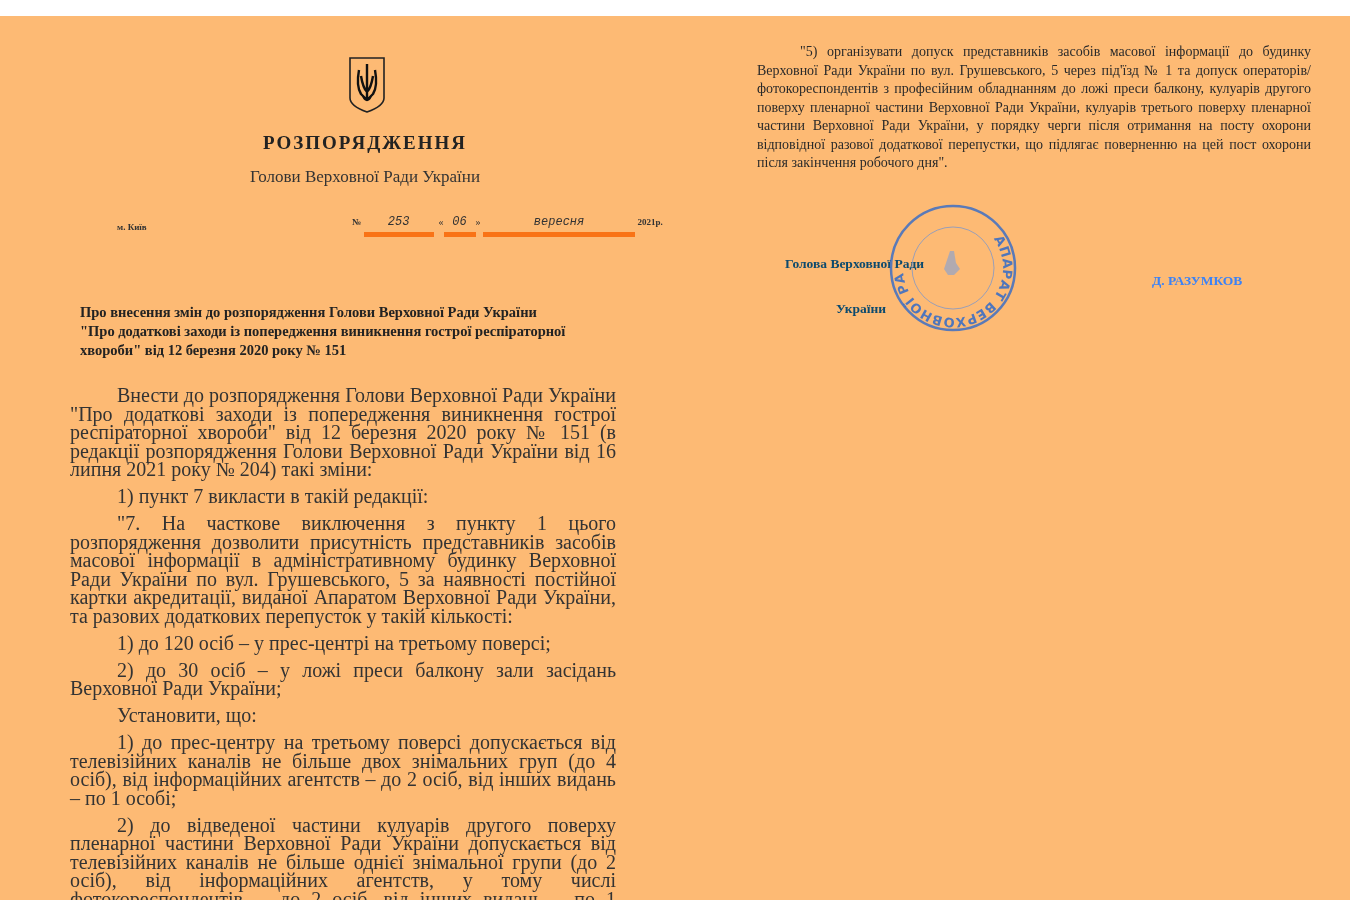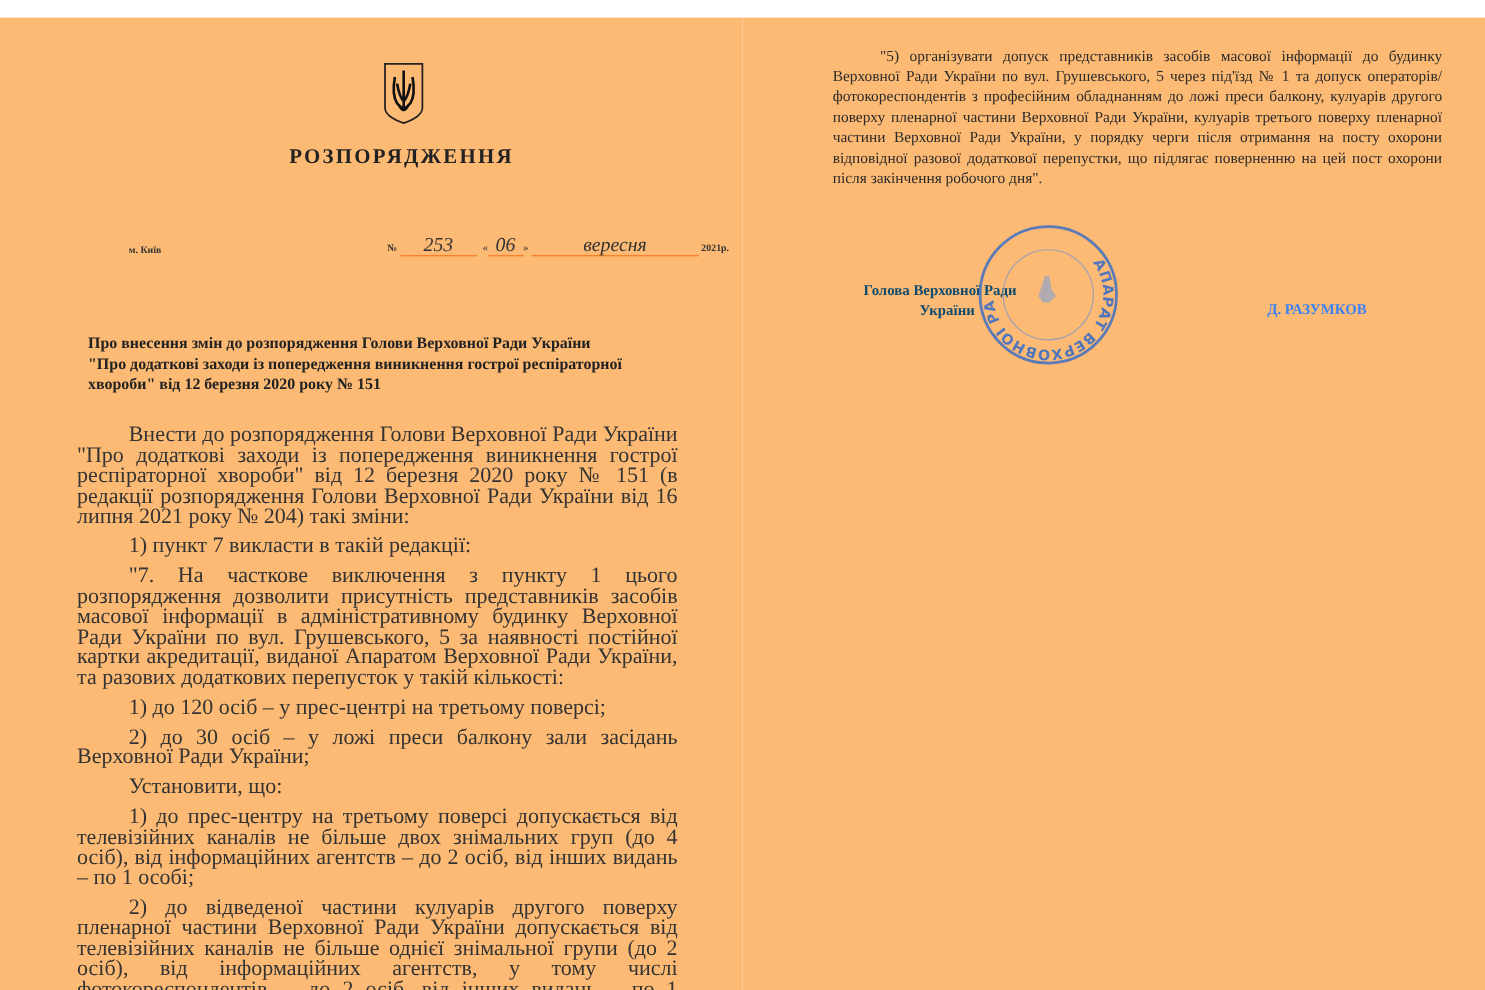--- a/index.html
+++ b/index.html
@@ -10,56 +10,57 @@
   #page-right { left:675px; width:675px; }
 
   .coat { position:absolute; left:348px; top:40px; width:38px; height:58px; }
   .title { position:absolute; left:0; width:730px; top:116px; text-align:center;
            font-weight:bold; font-size:19px; letter-spacing:2px; color:#222; }
   .subtitle { position:absolute; left:0; width:730px; top:151px; text-align:center;
               font-size:17px; color:#333; }
   .city { position:absolute; left:117px; top:206px; font-size:9px; font-weight:bold; color:#333; }
   .num-row { position:absolute; left:352px; top:196px; font-size:10px; color:#333; white-space:nowrap; }
   .num-row .lbl { font-size:9px; font-weight:bold; }
-  .hw { font-family:Liberation Serif, serif; font-style:italic; font-size:18px; color:#333;
-        display:inline-block; border-bottom:1px solid #f97316; text-align:center; line-height:20px; }
+  .hw { font-family:Liberation Mono, monospace; font-style:italic; font-size:12px; color:#333;
+        display:inline-block; border-bottom:5px solid #f97316; text-align:center; line-height:20px; }
   .hw.num { width:70px; }
   .hw.day { width:32px; }
   .hw.month { width:152px; }
   .q { font-size:10px; }
   .year { font-size:9px; font-weight:bold; }
 
   .heading { position:absolute; left:80px; width:560px; top:287px; text-align:left;
              font-weight:bold; font-size:14.5px; line-height:19px; color:#222; }
 
   .body { position:absolute; left:70px; width:546px; top:370px; font-size:20px;
           line-height:18.5px; color:#333; text-align:justify; }
   .body p { margin:0 0 8.5px 0; text-indent:47px; }
 
   .rbody { position:absolute; left:757px; width:554px; top:43px; font-size:14px;
            line-height:18.5px; color:#2a2a2a; text-align:justify; }
   .rbody p { margin:0; text-indent:43px; }
 
   .sig-pos { position:absolute; left:785px; top:255px; font-size:13.5px; font-weight:bold;
              line-height:18px; color:#0c4a6e; }
-  .sig-pos .l2 { padding-left:51px; }
+  .sig-pos .l2 { padding-left:51px;margin-top:27px; }
   .sig-name { position:absolute; left:1152px; top:273px; font-size:13.5px; font-weight:bold; color:#3b82f6; }
 
   .stamp { position:absolute; left:888px; top:203px; width:130px; height:130px; }
 </style>
 </head>
 <body>
 
 <div class="page" id="page-left">
   <svg class="coat" viewBox="0 0 38 58">
     <path d="M2,2 H36 V42 Q36,50 19,56 Q2,50 2,42 Z" fill="none" stroke="#222" stroke-width="1.6"></path>
     <path d="M19,8 L19,44 M11,14 Q8,30 13,38 L19,44 L25,38 Q30,30 27,14 M13,20 Q15,32 19,36 Q23,32 25,20 M15,40 Q19,48 23,40" fill="none" stroke="#111" stroke-width="2.4" stroke-linejoin="round"></path>
   </svg>
 
   <div class="title">РОЗПОРЯДЖЕННЯ</div>
+  <div class="subtitle">Голови Верховної Ради України</div>
 
   <div class="city">м. Київ</div>
   <div class="num-row">
     <span class="lbl">№</span>
     <span class="hw num">253</span>
     &nbsp;<span class="q">«</span><span class="hw day">06</span><span class="q">»</span>
     <span class="hw month">вересня</span>
     <span class="year">2021р.</span>
   </div>
 

